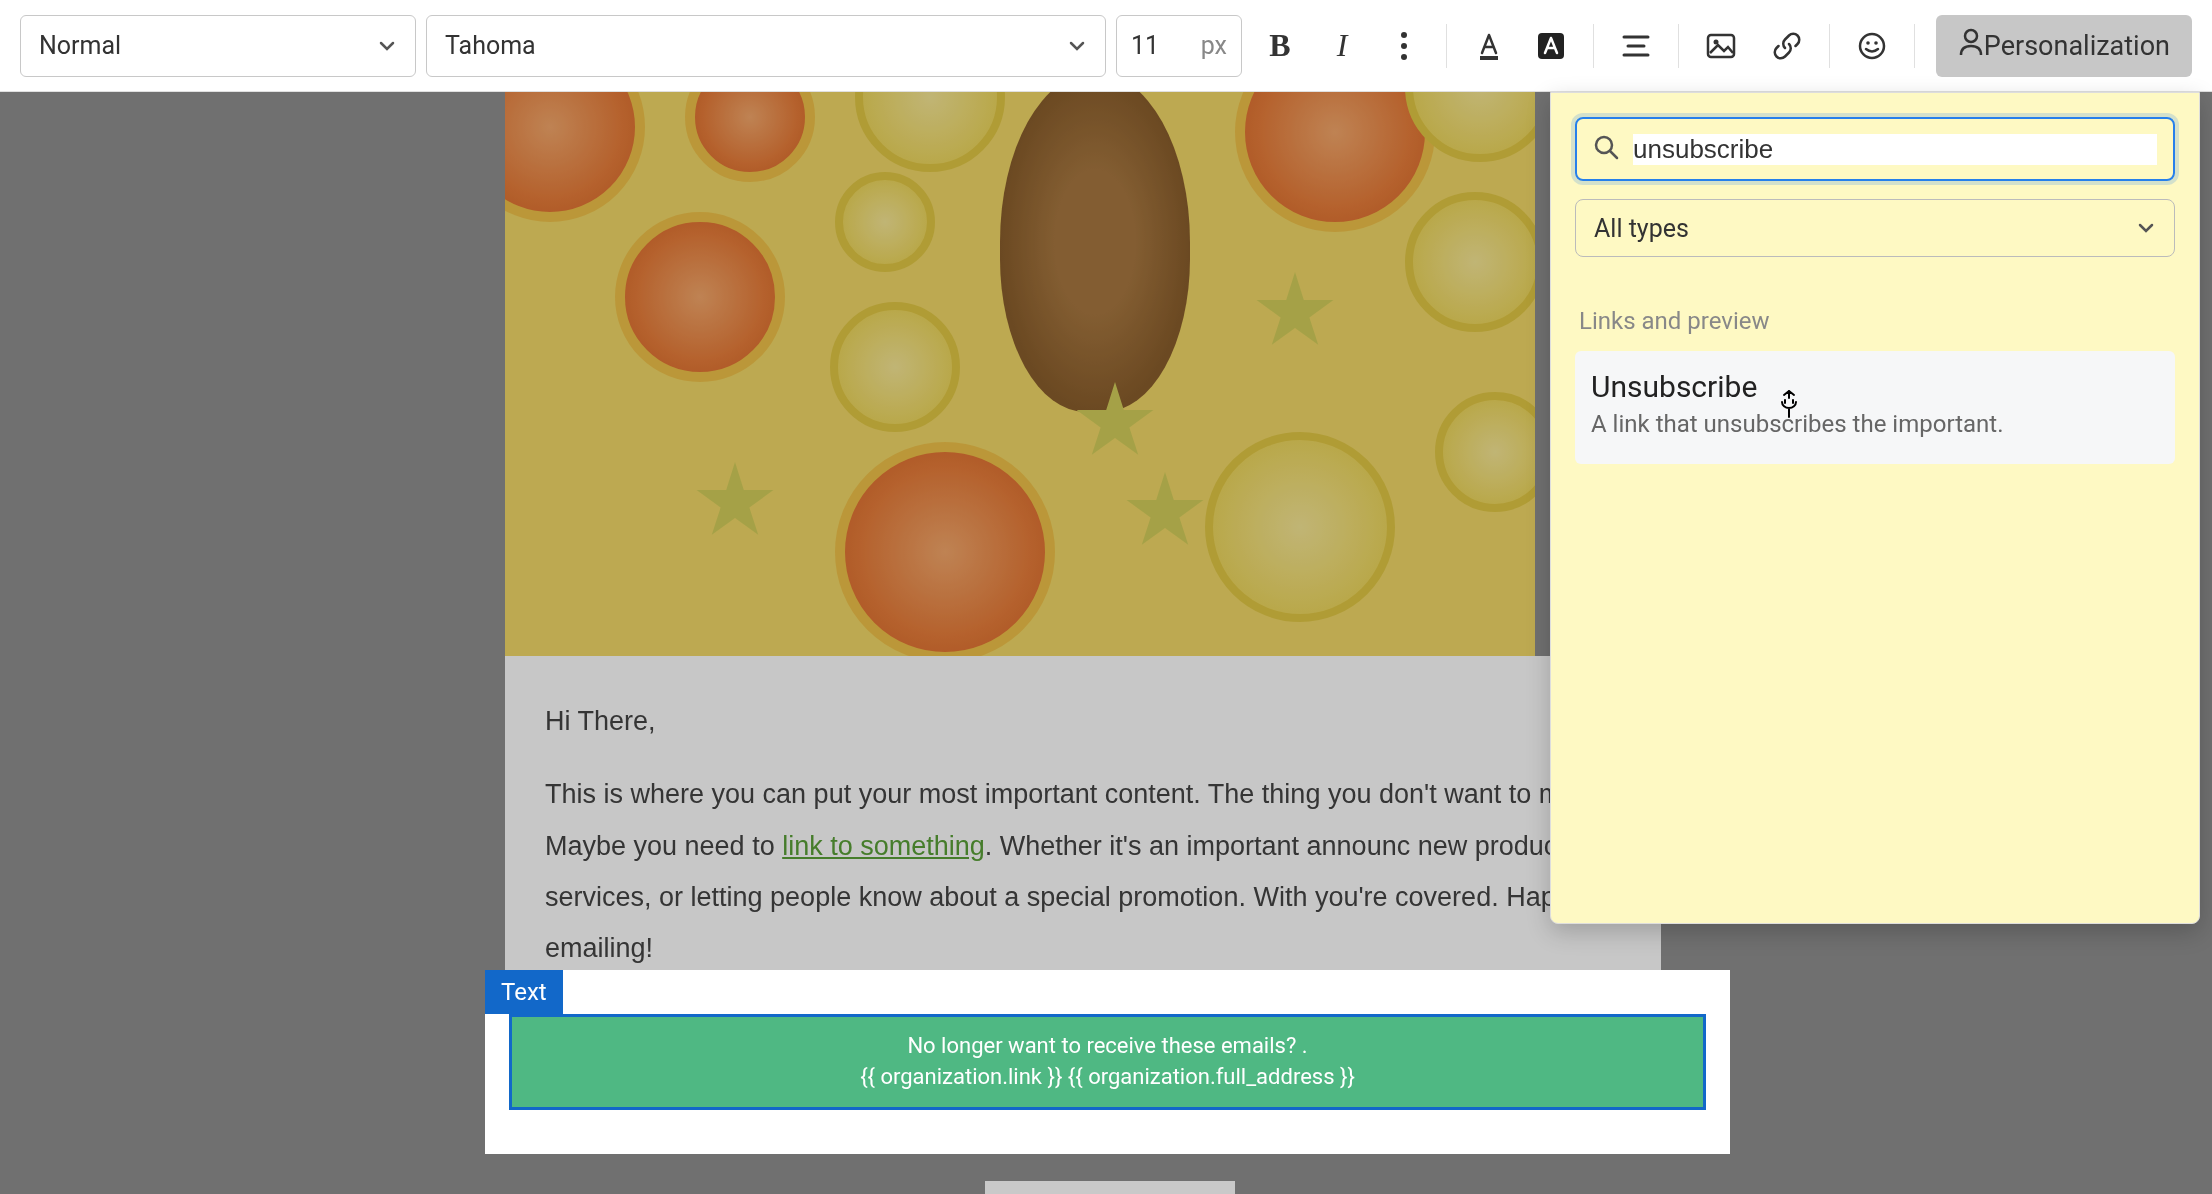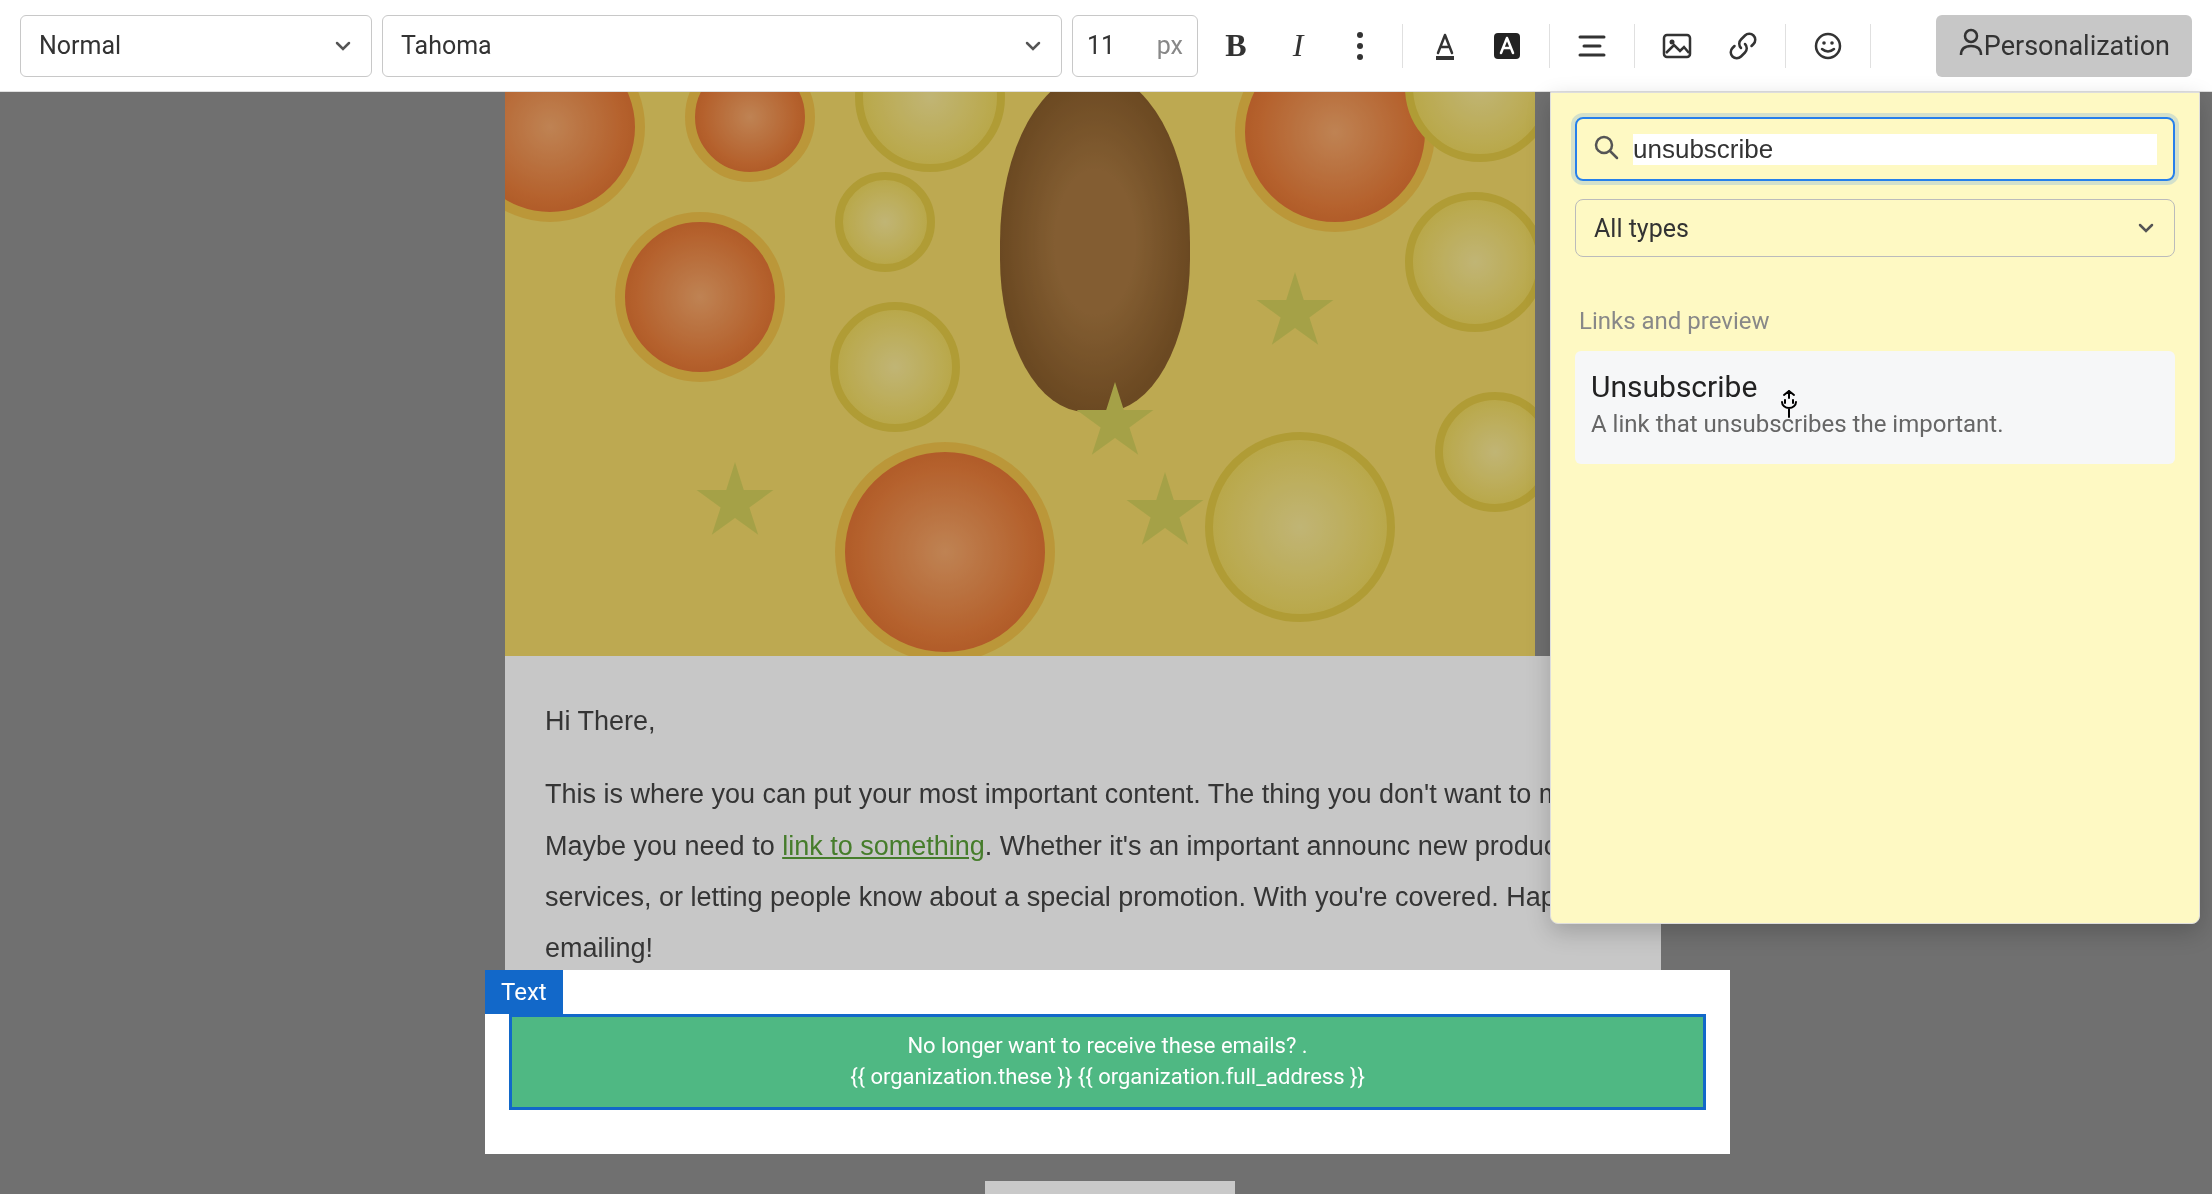--- a/index.html
+++ b/index.html
@@ -28,21 +28,21 @@
   border-radius: 6px;
   background: #fff;
   display: flex;
   align-items: center;
   padding: 0 18px;
   font-size: 25px;
   color: #333;
   cursor: pointer;
   justify-content: space-between;
 }
-.dropdown-style { width: 352px; gap: 20px; }
+.dropdown-style { width: 396px; gap: 20px; }
 .dropdown-font { width: 680px; }
 .fontsize-box {
   height: 62px;
   width: 126px;
   border: 1px solid #c8c8c8;
   border-radius: 6px;
   background: #fff;
   display: flex;
   align-items: center;
   justify-content: space-between;
@@ -352,21 +352,21 @@
     <p>Hi There,</p>
     <p style="margin-top:22px;">
       <span>This is where you can put your most important content. The thing you don't want to miss. Maybe you need to </span><a href="#">link to something</a><span>. Whether it's an important announc new products or services, or letting people know about a special promotion. With you're covered. Happy emailing!</span>
     </p>
   </div>
   <div class="overlay"></div>
   <div class="text-block">
     <div class="text-label">Text</div>
     <div class="footer-box">
       <div>No longer want to receive these emails? .</div>
-      <div>{{ organization.these }} {{ organization.full_address }}</div>
+      <div>{{ organization.link }} {{ organization.full_address }}</div>
     </div>
   </div>
   <div class="gray-plate"></div>
 </div>
 
 <div class="dropdown-panel">
   <div class="search-box">
     <span>
       <svg width="26" height="26" viewBox="0 0 26 26">
           <circle cx="11" cy="11" r="8" stroke="#555" stroke-width="2.5" fill="none"></circle>

